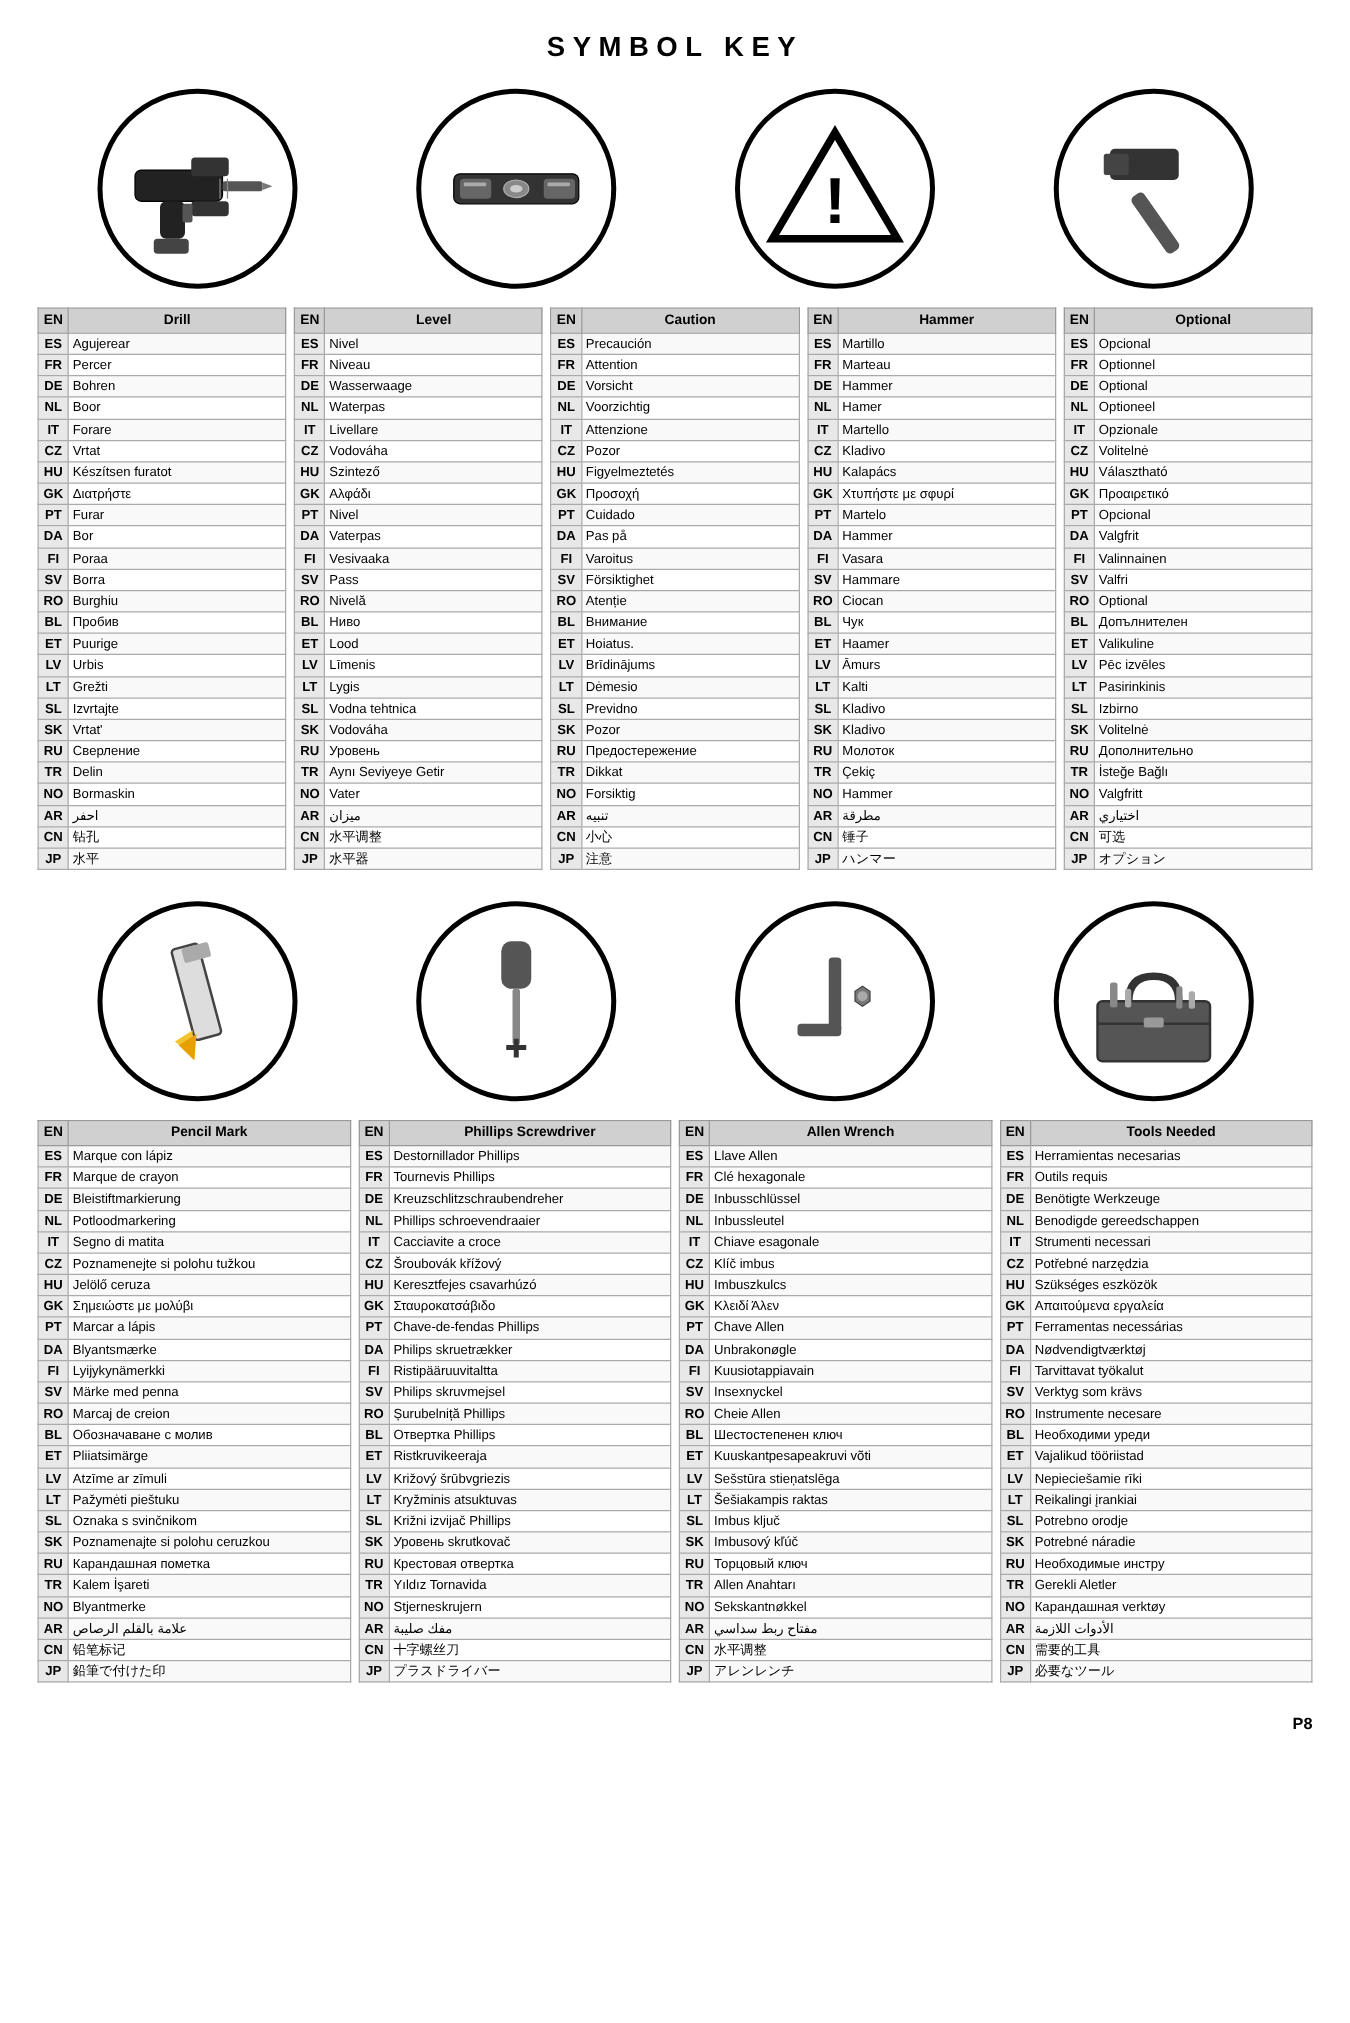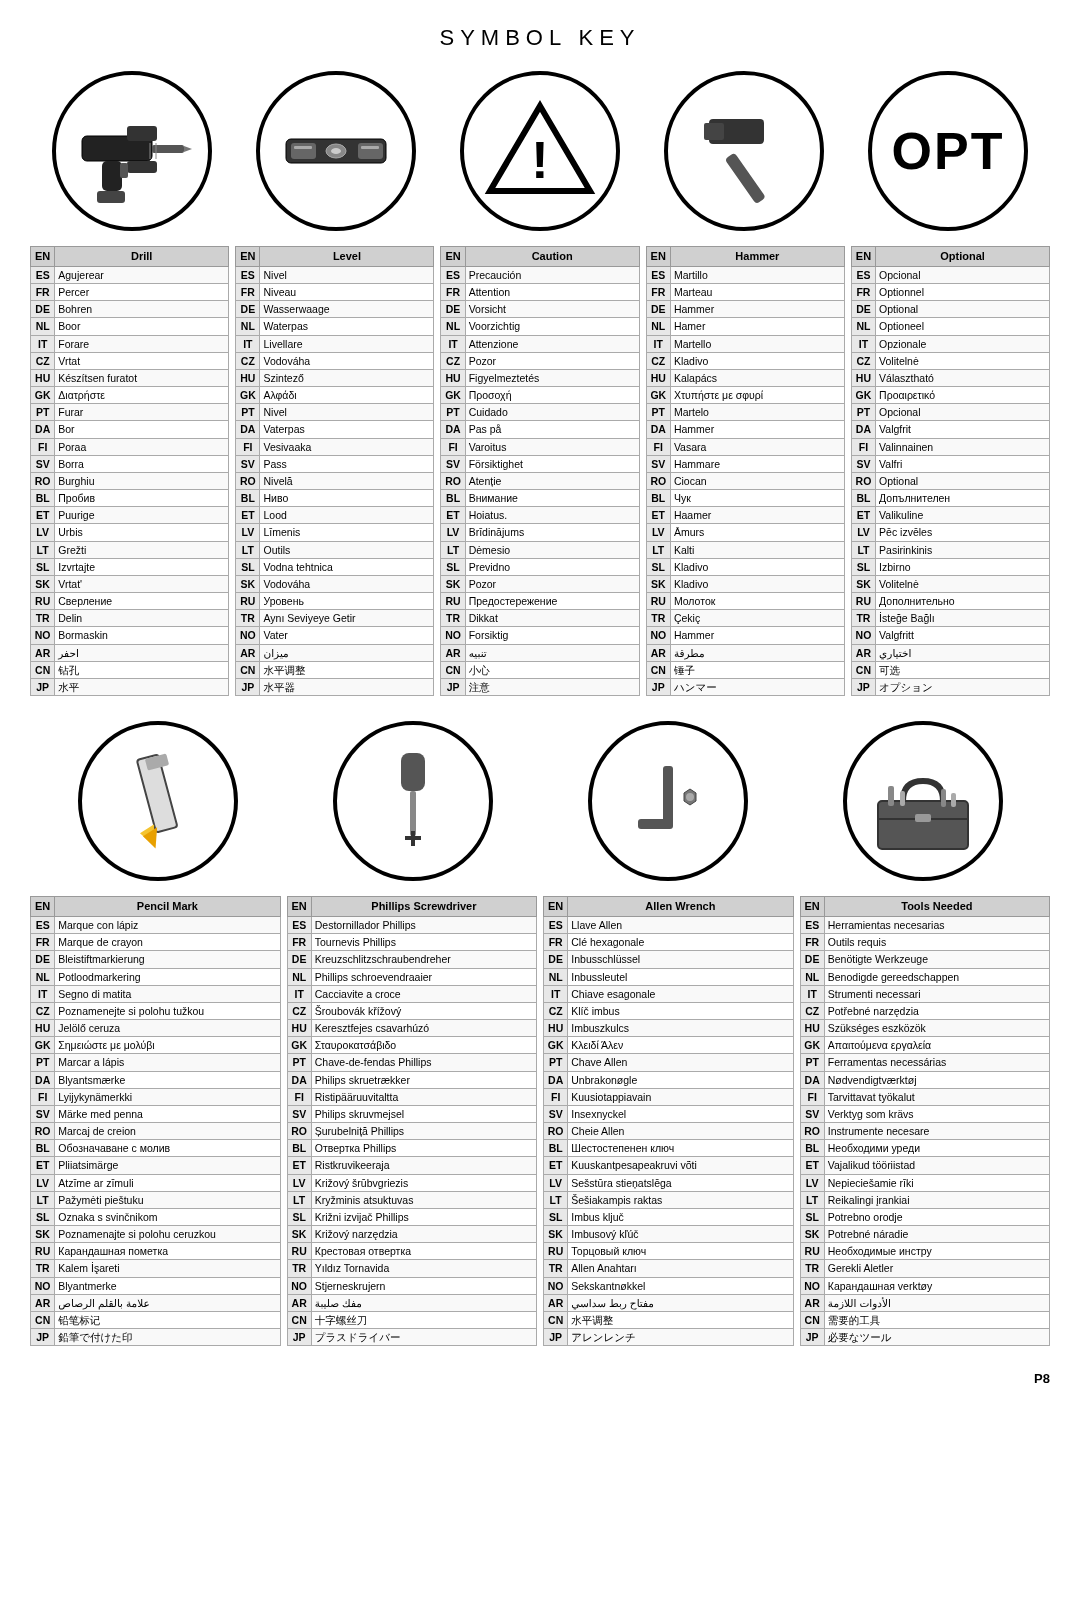--- a/index.html
+++ b/index.html
@@ -8,21 +8,21 @@
       font-family: Arial, Helvetica, sans-serif;
       width: 1080px;
       min-height: 1618px;
       padding: 20px 30px;
       color: #000;
     }
 
     h1.page-title {
       text-align: center;
       font-size: 22px;
-      font-weight: normal;
+      font-weight: bold;
       letter-spacing: 6px;
       margin-bottom: 20px;
       margin-top: 5px;
     }
 
     .icons-row {
       display: flex;
       justify-content: space-around;
       align-items: center;
       margin-bottom: 15px;
@@ -172,23 +172,20 @@
   <div class="icon-circle">
     <svg viewBox="0 0 120 120" xmlns="http://www.w3.org/2000/svg">
 
       <rect x="55" y="60" width="12" height="55" rx="4" transform="rotate(-35 61 87)" fill="#555"></rect>
 
       <rect x="25" y="28" width="55" height="25" rx="4" fill="#333"></rect>
       <rect x="20" y="32" width="20" height="17" rx="2" fill="#444"></rect>
     </svg>
   </div>
 
-  <div class="opt-circle">
-    <span class="opt-text">OPT</span>
-  </div>
 
 </div>
 
 <div class="tables-section" id="top-tables">
 <table class="symbol-table">
       <thead>
         <tr>
           <th class="lang-col">EN</th>
           <th class="word-col">Drill</th>
         </tr>
@@ -363,21 +360,21 @@
         <tr>
           <td class="lang-code">ET</td>
           <td>Lood</td>
         </tr>
         <tr>
           <td class="lang-code">LV</td>
           <td>Līmenis</td>
         </tr>
         <tr>
           <td class="lang-code">LT</td>
-          <td>Outils</td>
+          <td>Lygis</td>
         </tr>
         <tr>
           <td class="lang-code">SL</td>
           <td>Vodna tehtnica</td>
         </tr>
         <tr>
           <td class="lang-code">SK</td>
           <td>Vodováha</td>
         </tr>
         <tr>
@@ -980,21 +977,21 @@
         <tr>
           <td class="lang-code">LT</td>
           <td>Kryžminis atsuktuvas</td>
         </tr>
         <tr>
           <td class="lang-code">SL</td>
           <td>Križni izvijač Phillips</td>
         </tr>
         <tr>
           <td class="lang-code">SK</td>
-          <td>Križový narzędzia</td>
+          <td>Уровень skrutkovač</td>
         </tr>
         <tr>
           <td class="lang-code">RU</td>
           <td>Крестовая отвертка</td>
         </tr>
         <tr>
           <td class="lang-code">TR</td>
           <td>Yıldız Tornavida</td>
         </tr>
         <tr>

